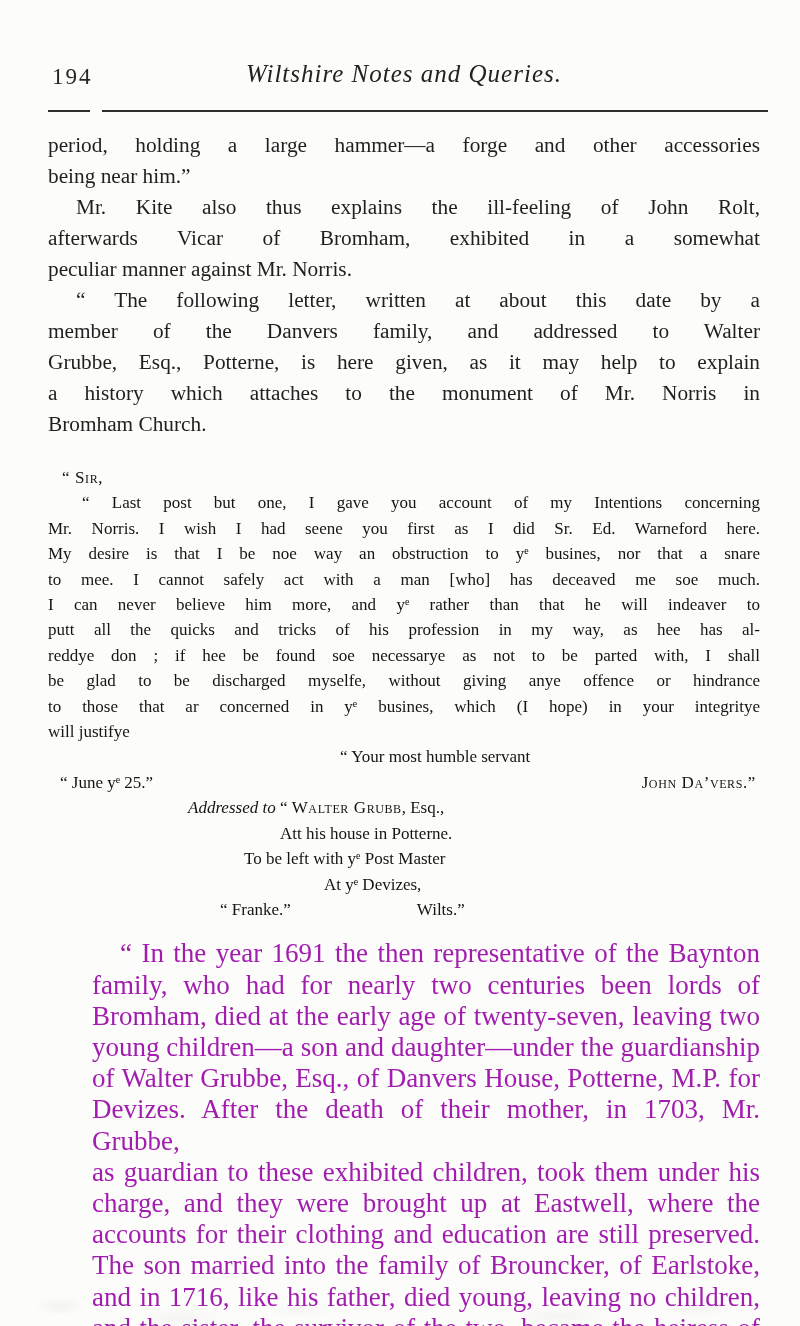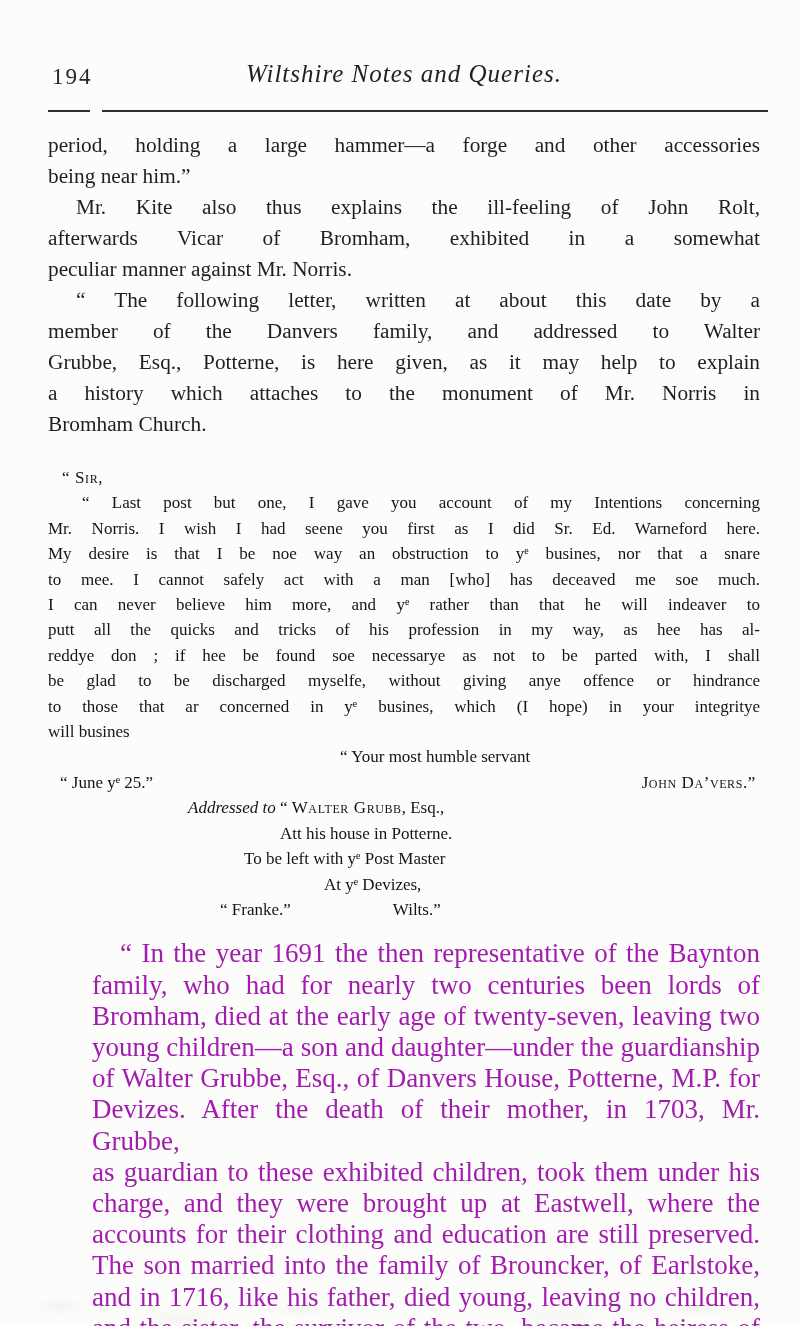--- a/index.html
+++ b/index.html
@@ -43,21 +43,21 @@
   .servant-line { padding-left:292px; text-align:left; }
   .date-sig-row { display:flex; justify-content:space-between; }
   .date-part { padding-left:12px; }
   .sig-part { padding-right:4px; }
   .addr-line { text-align:left; }
   .it { font-style:italic; }
   .addr-l1 { padding-left:140px; }
   .addr-l2 { padding-left:232px; }
   .addr-l3 { padding-left:196px; }
   .addr-l4 { padding-left:276px; }
-  .addr-l5 { display:flex; }
+  .addr-l5 { display:flex;gap:24px; }
   .franke { margin-left:172px; }
   .wilts { margin-left:102px; }
   
   .closing-block { margin-top:16px; font-size:27px; line-height:31.2px; color:#a21caf;margin-left:44px; }
   
   .scan-noise {
     position:absolute; left:0; bottom:0; width:800px; height:60px;
     background:
       radial-gradient(ellipse 40px 14px at 60px 40px, rgba(0,0,0,0.035), transparent 70%),
       radial-gradient(ellipse 60px 16px at 180px 52px, rgba(0,0,0,0.03), transparent 70%),
@@ -103,21 +103,21 @@
       <div class="ind-sm sc">“ Sir,</div>
       <div class="jl ind-lt">“ Last post but one, I gave you account of my Intentions concerning</div>
       <div class="jl">Mr. Norris.  I wish I had seene you first as I did Sr. Ed. Warneford here.</div>
       <div class="jl">My desire is that I be noe way an obstruction to yᵉ busines, nor that a snare</div>
       <div class="jl">to mee.  I cannot safely act with a man [who] has deceaved me soe much.</div>
       <div class="jl">I can never believe him more, and yᵉ rather than that he will indeaver to</div>
       <div class="jl">putt all the quicks and tricks of his profession in my way, as hee has al-</div>
       <div class="jl">reddye don ; if hee be found soe necessarye as not to be parted with, I shall</div>
       <div class="jl">be glad to be discharged myselfe, without giving anye offence or hindrance</div>
       <div class="jl">to those that ar concerned in yᵉ busines, which (I hope) in your integritye</div>
-      <div class="jl jl-last">will busines</div>
+      <div class="jl jl-last">will justifye</div>
 
       <div class="servant-line">“ Your most humble servant</div>
 
       <div class="date-sig-row">
         <span class="date-part">“ June yᵉ 25.”</span>
         <span class="sig-part sc">John Da’vers.”</span>
       </div>
 
       <div class="addr-line addr-l1">
         <span class="it">Addressed to</span><span> “ </span><span class="sc">Walter Grubb</span><span>, Esq.,</span>

